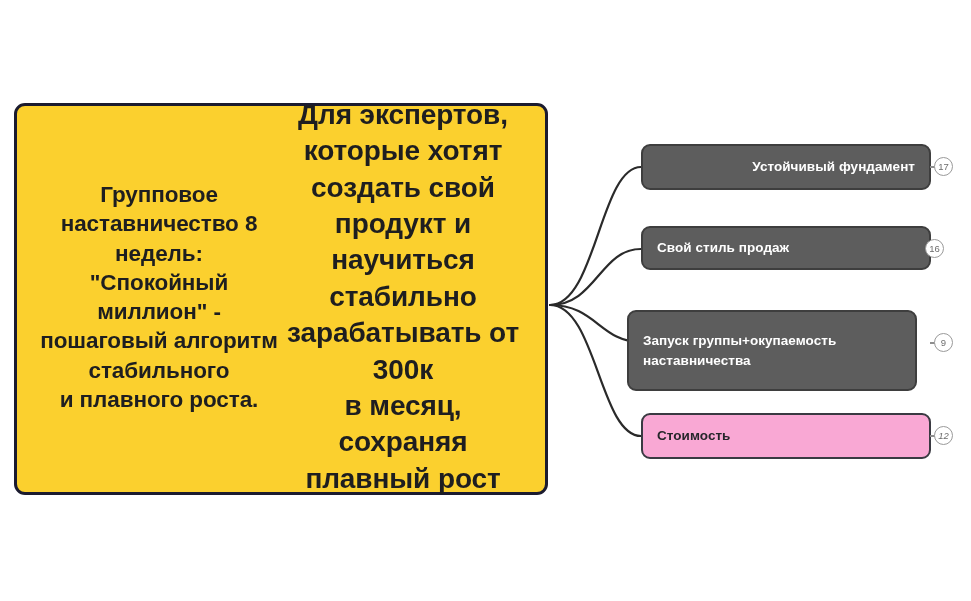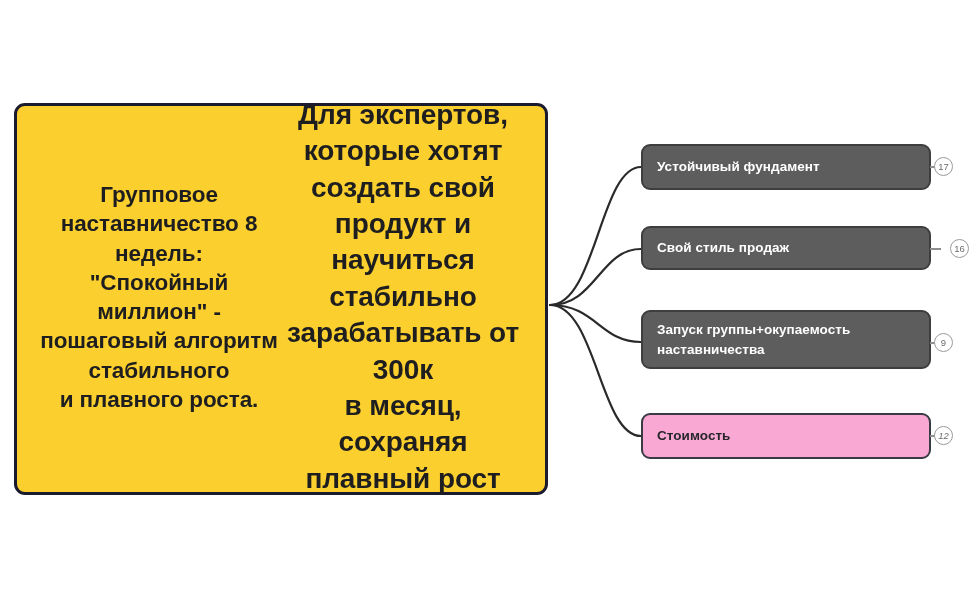--- a/index.html
+++ b/index.html
@@ -84,23 +84,23 @@
     color: #26262b;
   }
   .branch-label {
     font-size: 13.5px;
     font-weight: bold;
     line-height: 1.42;
     letter-spacing: 0.05px;
     white-space: pre-line;
   }
 
-  .node1 { left: 641px; top: 144px;  width: 290px; height: 46px; }
+  .node1 { left: 641px; top: 144px;  width: 290px; height: 46px; justify-content: flex-end; }
   .node2 { left: 641px; top: 226px;  width: 290px; height: 44px; }
-  .node3 { left: 641px; top: 310px;  width: 290px; height: 59px; }
+  .node3 { left: 627px; top: 310px;  width: 290px; height: 81px; }
   .node4 { left: 641px; top: 413px;  width: 290px; height: 46px; }
 
   
   .badge {
     position: absolute;
     width: 19px;
     height: 19px;
     box-sizing: border-box;
     border: 1.4px solid #9a9a9a;
     border-radius: 50%;
@@ -115,21 +115,21 @@
   }
   .badge-stem {
     position: absolute;
     width: 11px;
     height: 1.6px;
     background: #8e8e8e;
   }
 
   .badge1      { left: 934px; top: 157px; }
   .badge-stem1 { left: 930px; top: 166px; }
-  .badge2      { left: 950px; top: 239px; }
+  .badge2      { left: 925px; top: 239px; }
   .badge-stem2 { left: 930px; top: 248px; }
   .badge3      { left: 934px; top: 333px; }
   .badge-stem3 { left: 930px; top: 342px; }
   .badge4      { left: 934px; top: 426px; font-style: italic; }
   .badge-stem4 { left: 930px; top: 435px; }
 </style>
 </head>
 <body>
 
 <div id="canvas">

